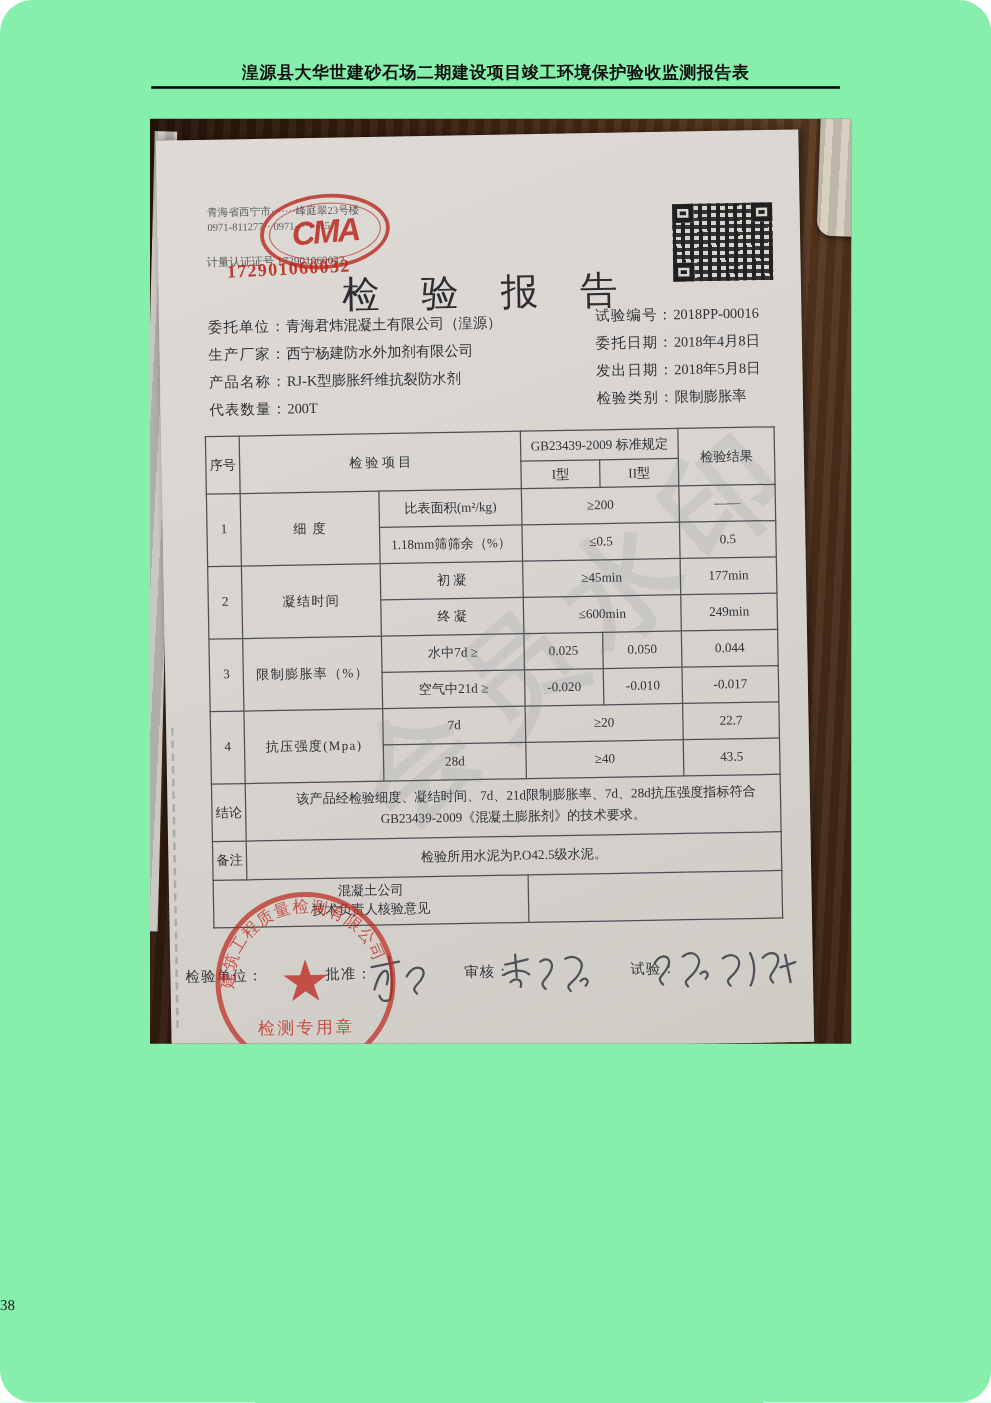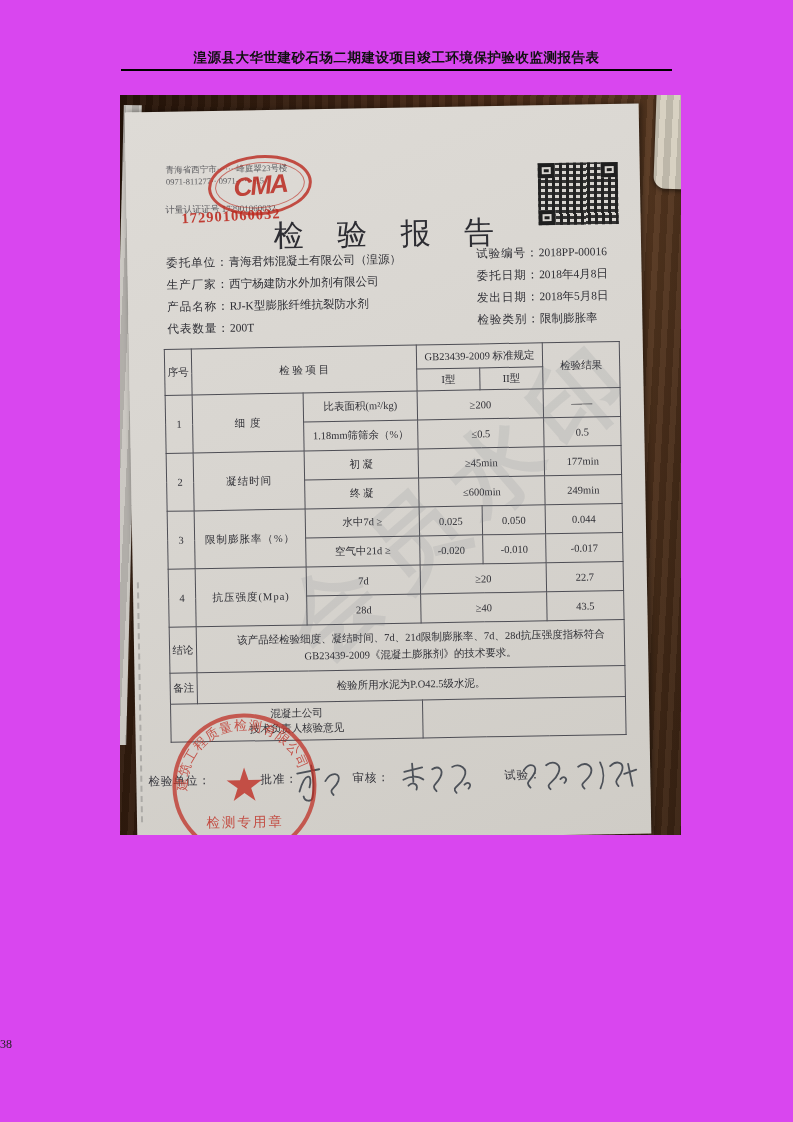--- a/index.html
+++ b/index.html
@@ -1,18 +1,18 @@
 <!DOCTYPE html>
 <html><head>
 <meta charset="utf-8">
 <style>
   * { margin:0; padding:0; box-sizing:border-box; }
   html,body { background:#fff; }
   body { font-family:"Liberation Serif", serif; }
-  .page { position:relative; width:793px; height:1122px; background:#d946ef; overflow:hidden; }
+  .page { position:relative; width:793px; height:1122px; background:#86efac; overflow:hidden;border-radius:26px; }
 
   
   .doc-header { position:absolute; top:49px; left:0; width:100%; text-align:center;
     font-size:13.5px; font-weight:bold; color:#101010; letter-spacing:0.5px; }
   .doc-header-rule { position:absolute; top:69px; left:121px; width:551px; height:2px; background:#000; }
 
   
   .photo { position:absolute; left:120px; top:95px; width:561px; height:740px; overflow:hidden;
     background:linear-gradient(100deg,#271509 0%,#3a2112 30%,#4c2c18 55%,#5a3a22 78%,#3a2313 100%); }
   .photo::after { content:""; position:absolute; inset:0;
@@ -231,21 +231,21 @@
         </tr>
       </tbody>
         </table>
 
       <div class="sign-row">
         <span class="sign-label" style="left:12px">检验单位：</span>
         <span class="sign-label" style="left:124px">批准：</span>
         <svg class="sig" style="left:155px; top:2px" width="68" height="42">
           <path d="M8,30 C14,10 22,12 18,26 M6,12 L28,8 M20,4 C22,14 23,26 21,36 C20,41 13,40 12,35 M34,20 C40,10 50,12 47,20 C44,28 36,28 42,34"></path>
         </svg>
-        <span class="sign-label" style="left:216px">审核：</span>
+        <span class="sign-label" style="left:235px">审核：</span>
         <svg class="sig" style="left:262px; top:4px" width="78" height="38">
           <path d="M6,10 L24,6 M14,2 L15,20 M5,18 C12,14 20,14 25,18 M10,24 C14,20 20,22 18,28 M34,8 C40,4 46,8 42,16 C38,24 32,24 38,30 M54,6 C62,2 70,8 66,16 C62,26 52,26 58,32 M66,24 C70,20 74,24 70,28"></path>
         </svg>
         <span class="sign-label" style="left:368px">试验：</span>
         <svg class="sig" style="left:384px; top:2px" width="122" height="40">
           <path d="M4,12 C10,4 18,8 14,16 C10,24 4,24 10,30 M26,8 C34,2 42,8 38,16 C34,26 24,26 30,32 M40,22 C44,18 48,22 44,26 M58,10 C66,4 74,10 70,18 C66,26 58,26 64,32 M80,6 C84,14 84,24 80,32 M90,10 C96,4 104,6 102,14 C100,22 92,24 98,30 M108,8 L112,30 M104,18 L116,14"></path>
         </svg>
       </div>
 
       <div class="seal">

